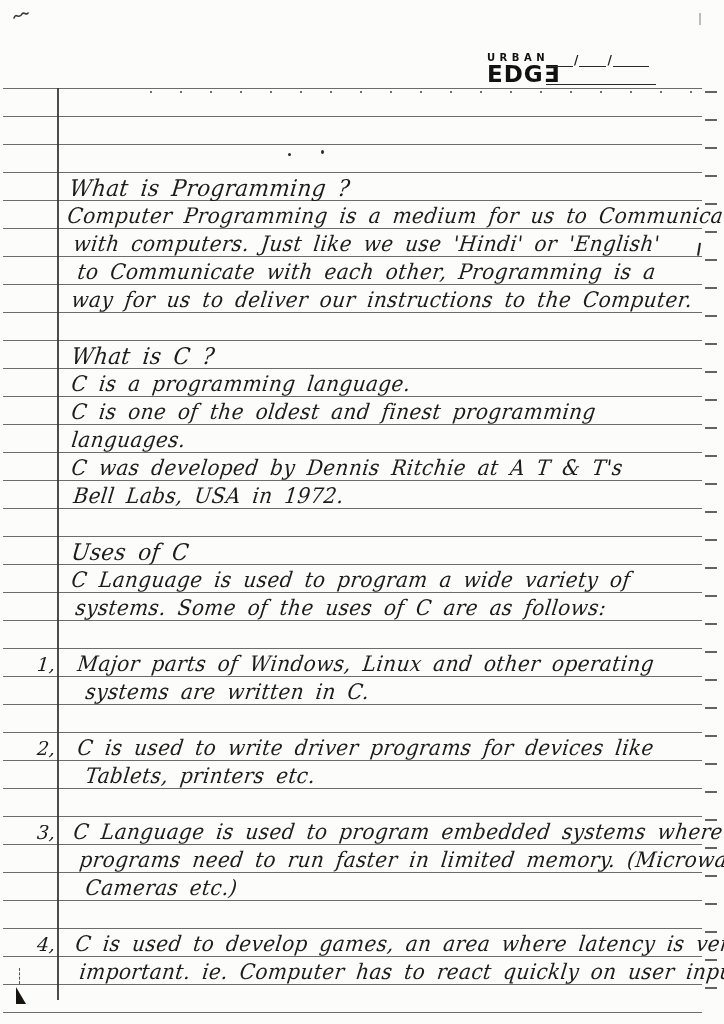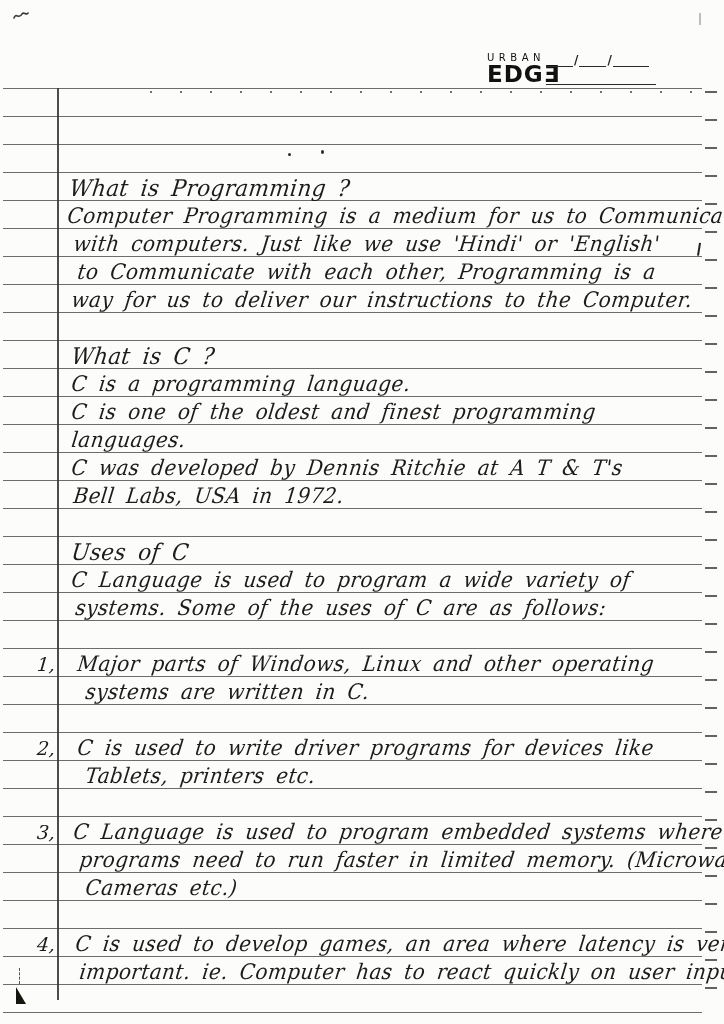--- a/index.html
+++ b/index.html
@@ -52,21 +52,21 @@
   .head{font-size:21.5px;}
   .marker{
     position:absolute;width:20px;height:27px;line-height:29px;
     color:var(--ink);font-family:"DejaVu Serif", serif;font-style:italic;
     font-size:19px;text-align:right;
     transform:skewX(-5deg);transform-origin:left bottom;
   }
   
   .logo{position:absolute;left:487px;top:53px;color:#111;
     font-family:"DejaVu Sans", sans-serif;}
-  .logo .urban{font-size:10px;font-weight:normal;letter-spacing:4.5px;line-height:10px;}
+  .logo .urban{font-size:10px;font-weight:bold;letter-spacing:4.5px;line-height:10px;}
   .logo .edge{font-size:23px;font-weight:800;letter-spacing:1px;line-height:21px;margin-top:1px;}
   .dates{position:absolute;left:546px;top:50px;width:150px;
     font-family:"DejaVu Sans", sans-serif;color:#222;}
   .dates .row1{display:flex;align-items:flex-end;height:17px;}
   .seg{border-bottom:1.6px solid #2a2a28;height:14px;}
   .s1{width:27px}.s2{width:27px}.s3{width:36px}
   .slash{font-size:12px;font-weight:bold;line-height:13px;padding:0 1px;}
   .row2seg{margin-top:5px;width:110px;border-bottom:1.6px solid #2a2a28;height:12px;}
   
   .speck{position:absolute;background:#2a2a28;border-radius:50%;}

